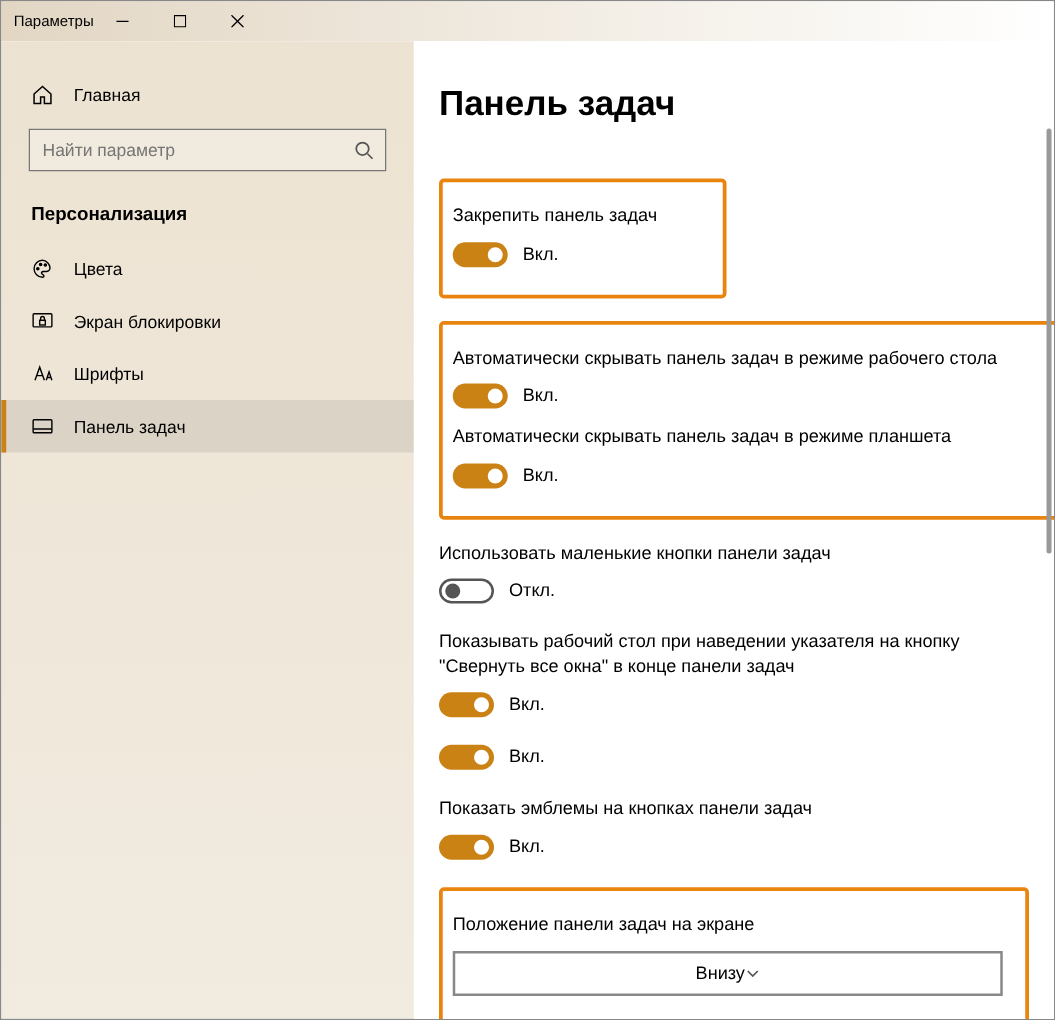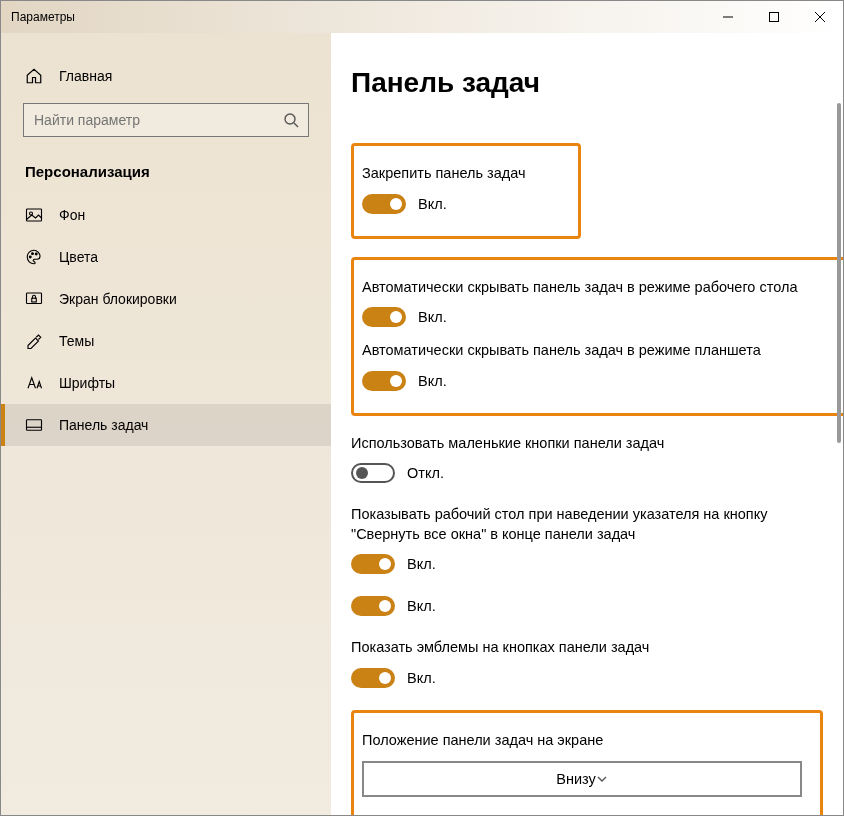--- a/index.html
+++ b/index.html
@@ -16,21 +16,21 @@
     height: 816px;
     background: #fff;
     display: flex;
     flex-direction: column;
     border: 1px solid #888;
   }
   .titlebar {
     height: 32px;
     display: flex;
     align-items: center;
-    justify-content: space-between;
+    justify-content: flex-start;
     background: linear-gradient(to right, rgba(214,197,170,0.7), #fff);
     padding-left: 10px;
     font-size: 12px;
     color: #000;
   }
   .titlebar-controls {
     display: flex;
     height: 100%;
   }
   .titlebar-btn {
@@ -225,49 +225,34 @@
               <circle cx="7" cy="7" r="5"></circle>
               <line x1="11" y1="11" x2="15" y2="15"></line>
             </svg>
         </span>
       </div>
 
       <div class="category">Персонализация</div>
 
       <div class="nav-item">
         <svg class="icon" viewBox="0 0 24 24" fill="none" stroke="#000" stroke-width="1.5">
-            <rect x="2" y="4" width="20" height="16" rx="1"></rect>
-            <circle cx="8" cy="10" r="2"></circle>
-            <path d="M2 18 L9 12 L14 16 L18 12 L22 16"></path>
-          </svg>
-        <span>Фон</span>
-      </div>
-      <div class="nav-item">
-        <svg class="icon" viewBox="0 0 24 24" fill="none" stroke="#000" stroke-width="1.5">
             <path d="M12 3 a9 9 0 1 0 0 18 c2 0 2-2 0-3 s-1-3 1-3 h3 a4 4 0 0 0 4-4 c0-4-4-8-8-8z"></path>
             <circle cx="7" cy="12" r="1.2" fill="#000"></circle>
             <circle cx="10" cy="7.5" r="1.2" fill="#000"></circle>
             <circle cx="15" cy="8" r="1.2" fill="#000"></circle>
           </svg>
         <span>Цвета</span>
       </div>
       <div class="nav-item">
         <svg class="icon" viewBox="0 0 24 24" fill="none" stroke="#000" stroke-width="1.5">
             <rect x="2" y="4" width="20" height="14" rx="1"></rect>
             <rect x="9" y="11" width="6" height="5"></rect>
             <path d="M10 11 v-2 a2 2 0 0 1 4 0 v2"></path>
           </svg>
         <span>Экран блокировки</span>
-      </div>
-      <div class="nav-item">
-        <svg class="icon" viewBox="0 0 24 24" fill="none" stroke="#000" stroke-width="1.5">
-            <path d="M4 18 L14 8 L18 12 L8 22 H4 Z"></path>
-            <path d="M15 7 L18 4 L21 7 L18 10"></path>
-          </svg>
-        <span>Темы</span>
       </div>
       <div class="nav-item">
         <svg class="icon" viewBox="0 0 24 24" fill="none" stroke="#000" stroke-width="1.5">
             <path d="M4 19 L9 5 L14 19 M6 14 H12"></path>
             <path d="M16 19 L19 10 L22 19 M17 16 H21"></path>
           </svg>
         <span>Шрифты</span>
       </div>
       <div class="nav-item active">
         <svg class="icon" viewBox="0 0 24 24" fill="none" stroke="#000" stroke-width="1.5">

